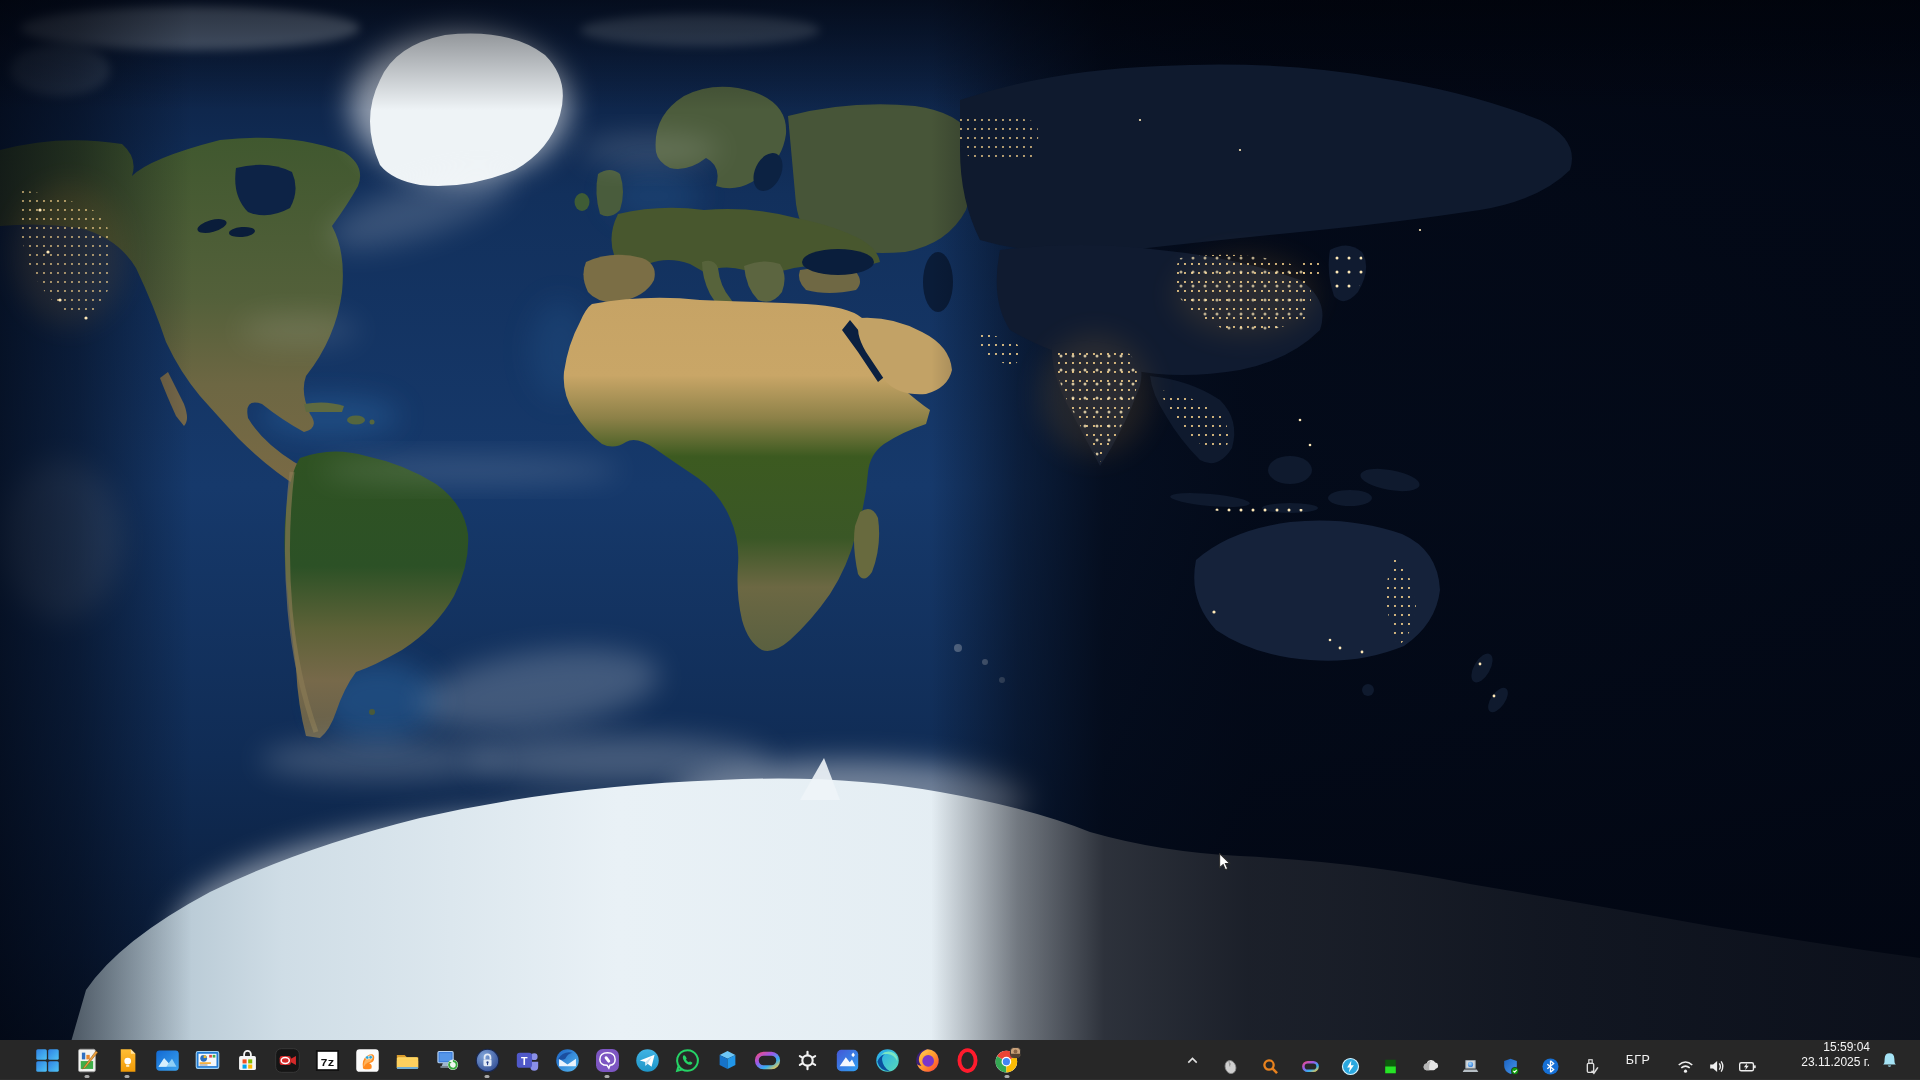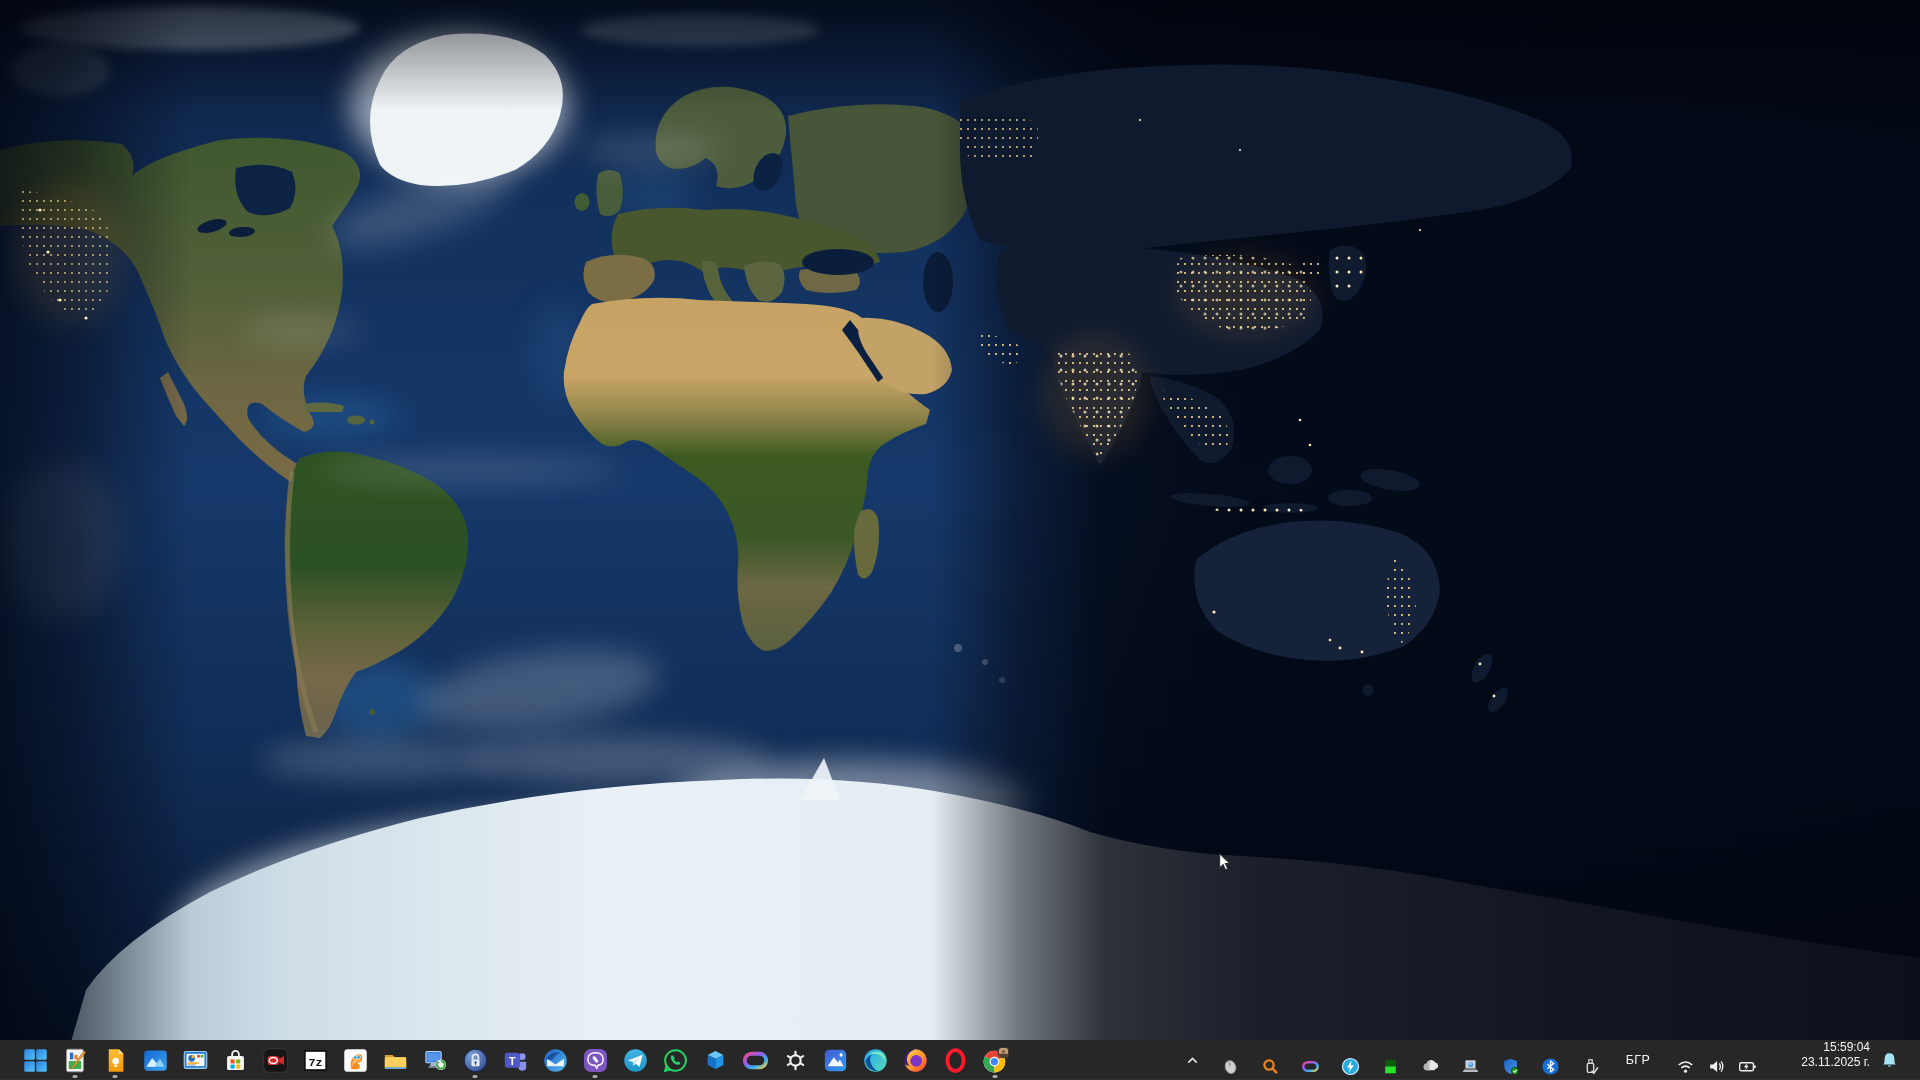--- a/index.html
+++ b/index.html
@@ -3,21 +3,21 @@
 <meta charset="utf-8">
 <style>
   html,body{margin:0;padding:0;width:1920px;height:1080px;overflow:hidden;background:#000;
     font-family:"Liberation Sans",sans-serif;}
   .stage{position:relative;width:1920px;height:1080px;overflow:hidden;}
   .desktop{position:absolute;inset:0;}
   .desktop svg.wall{position:absolute;top:0;left:0;}
   
   .taskbar{position:absolute;left:0;right:0;bottom:0;height:40px;background:#272727;
     display:flex;align-items:center;box-shadow:0 -1px 0 rgba(255,255,255,0.04) inset;}
-  .apps{display:flex;align-items:center;height:100%;padding-left:15px;}
+  .apps{display:flex;align-items:center;height:100%;padding-left:27px;}
   .app{position:relative;width:40px;height:40px;display:flex;align-items:center;justify-content:center;cursor:pointer;}
   .app svg{width:27px;height:27px;display:block;}
   .app .dot{position:absolute;left:50%;transform:translateX(-50%);bottom:2px;width:5px;height:3px;
     border-radius:2px;background:#a9a9a9;display:none;}
   .app.running .dot{display:block;}
   .tray{position:absolute;right:0;top:0;height:52px;display:flex;padding-right:12px;}
   .tbtn{height:40px;display:flex;align-items:center;justify-content:center;cursor:pointer;}
   .tbtn svg{width:19px;height:19px;display:block;}
   .chev{width:36px;}
   .hidden-icons{display:flex;align-items:center;}

